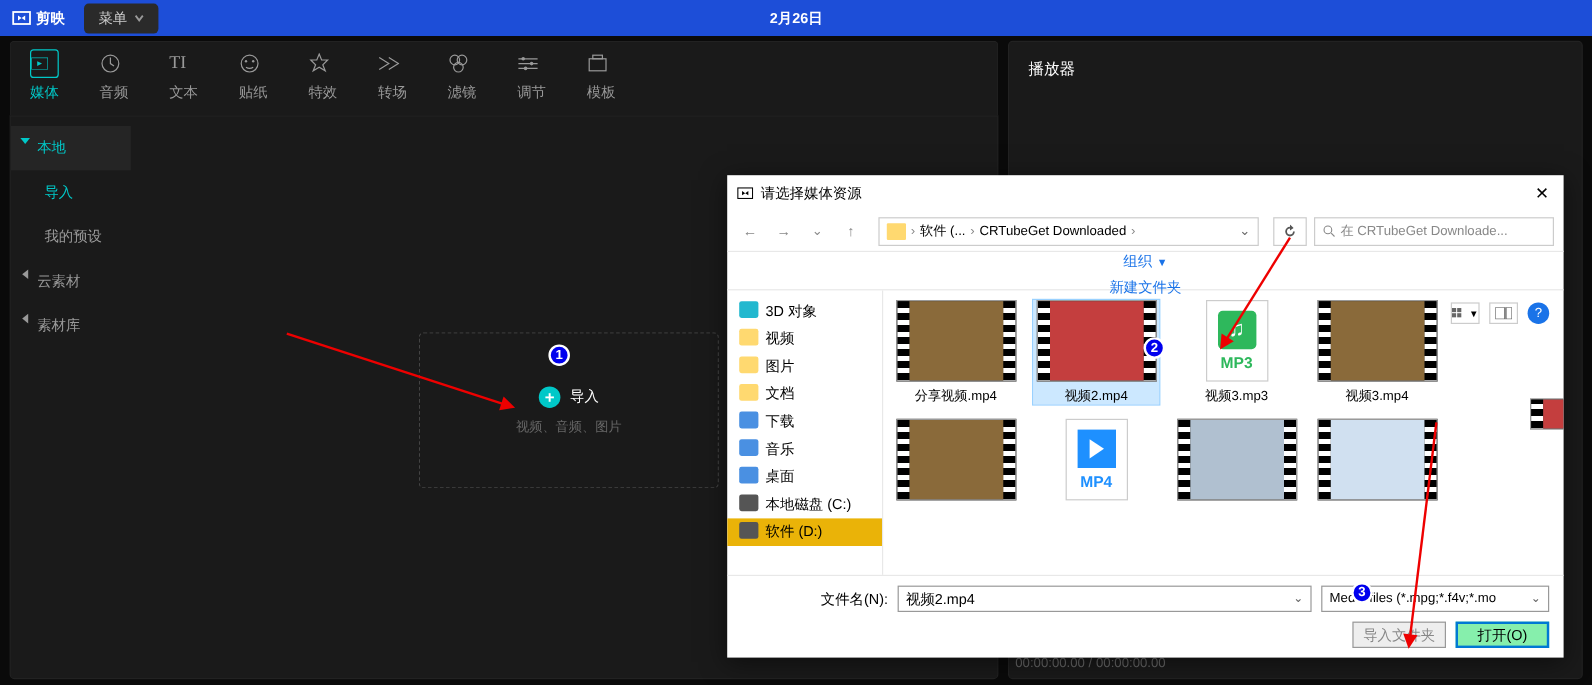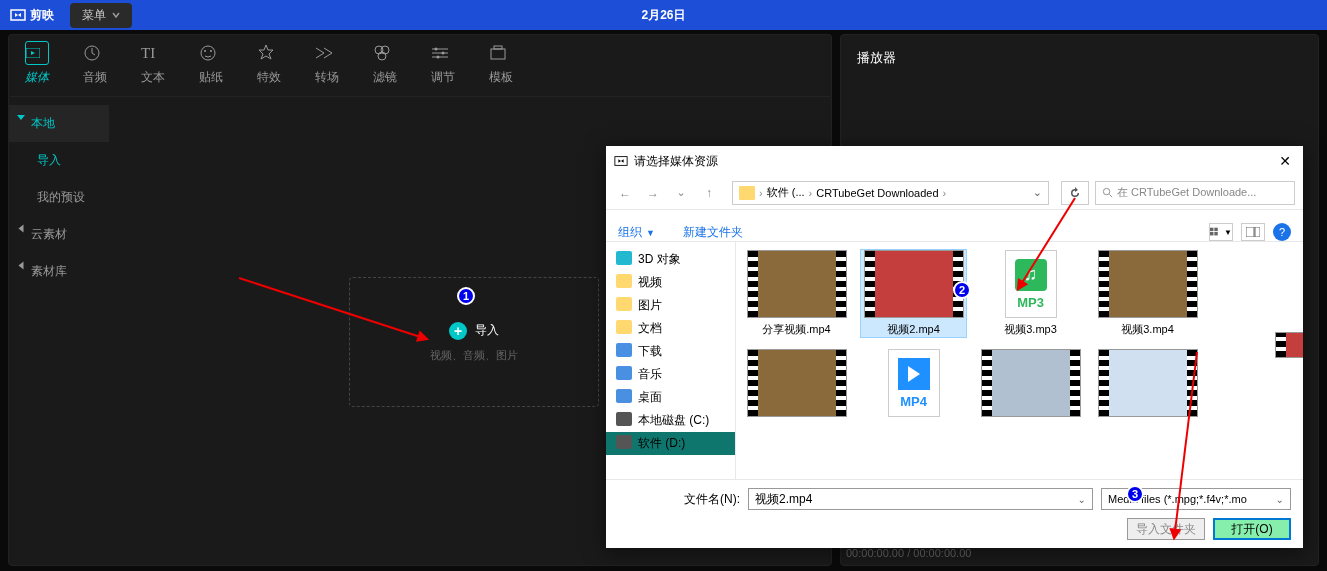--- a/index.html
+++ b/index.html
@@ -87,21 +87,21 @@
       border-bottom: none;
     }
     .tool-item {
       display: flex;
       flex-direction: column;
       align-items: center;
       gap: 4px;
       color: #999;
       min-width: 36px;
     }
-    .tool-item.active { color: #00c8c8; font-style: italic; }
+    .tool-item.active { color: #00c8c8; }
     .tool-icon {
       width: 24px;
       height: 24px;
       border: 1.5px solid currentColor;
       border-radius: 3px;
       display: flex;
       align-items: center;
       justify-content: flex-start;
     }
     .tool-icon.noborder { border: none; }
@@ -278,24 +278,25 @@
       display: flex;
       align-items: center;
       padding: 0 6px;
       gap: 4px;
       color: #888;
       font-size: 11px;
     }
     .dlg-toolbar {
       height: 32px;
       display: flex;
-      align-items: flex-end;
+      align-items: center;
       padding: 0 12px;
-      gap: 28px;
+      gap: 4px;
       border-bottom: 1px solid #e8e8e8;
+      flex-direction: column;
     }
     .tb-link { color: #1a73e8; font-size: 12px; display: flex; align-items: center; gap: 4px; }
     .tb-right { margin-left: auto; display: flex; gap: 8px; align-items: center; }
     .view-btn {
       width: 24px; height: 18px;
       border: 1px solid #ccc;
       display: flex;
       align-items: center;
       justify-content: center;
     }
@@ -320,21 +321,21 @@
       padding: 6px 0;
       font-size: 12px;
       overflow: hidden;
     }
     .dlg-side-item {
       padding: 3px 10px;
       display: flex;
       align-items: flex-start;
       gap: 6px;
     }
-    .dlg-side-item.sel { background: #0f766e; }
+    .dlg-side-item.sel { background: #eab308; }
     .side-icon {
       width: 16px; height: 14px;
       background: #5a9;
       border-radius: 2px;
       flex-shrink: 0;
     }
     .side-icon.folder { background: #ffd970; }
     .side-icon.blue { background: #4a90e2; }
     .side-icon.cyan { background: #22b8cf; }
     .side-icon.dark { background: #555; }

